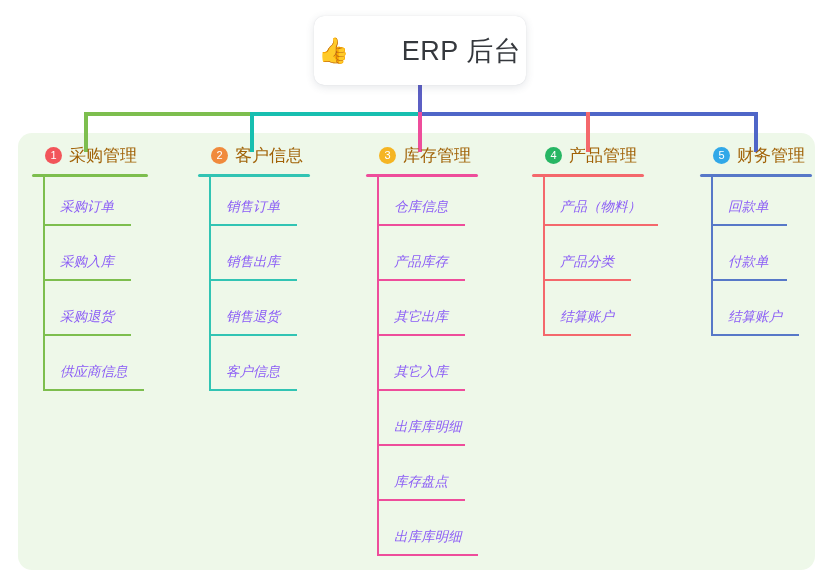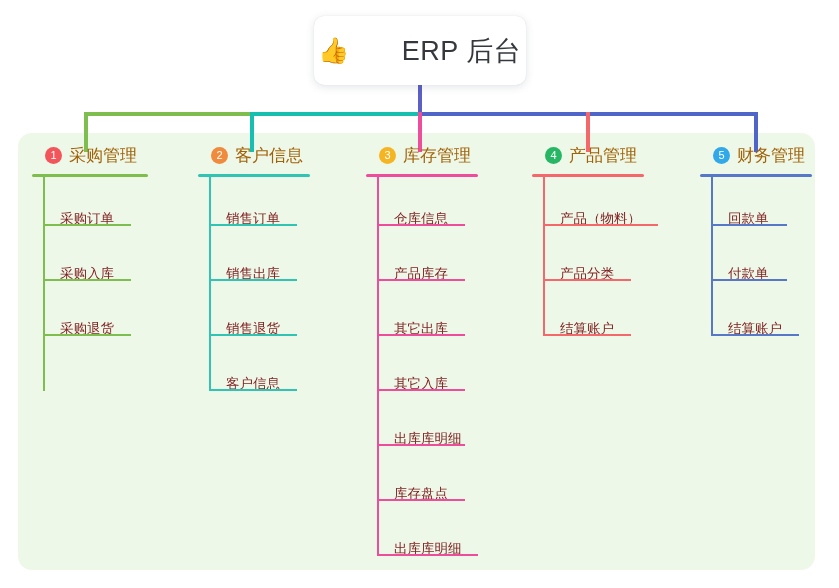--- a/index.html
+++ b/index.html
@@ -111,24 +111,25 @@
     width: 2px;
   }
   .item {
     position: relative;
     height: 55px;
     box-sizing: border-box;
   }
   .item-label {
     position: absolute;
     left: 28px;
-    bottom: 4px;
+    bottom: 16px;
     font-size: 13.5px;
-    color: #7f1d1d;
+    color: #8b5cf6;
     white-space: nowrap;
+    font-style: italic;
   }
   .item-rule {
     position: absolute;
     left: 11px;
     bottom: 6px;
     height: 1.6px;
   }
 </style>
 </head>
 <body>
@@ -173,20 +174,24 @@
             <div class="item-rule" style="background: rgb(125, 190, 78); width: 88px;"></div>
           </div>
           <div class="item">
             <span class="item-label">采购入库</span>
             <div class="item-rule" style="background: rgb(125, 190, 78); width: 88px;"></div>
           </div>
           <div class="item">
             <span class="item-label">采购退货</span>
             <div class="item-rule" style="background: rgb(125, 190, 78); width: 88px;"></div>
           </div>
+          <div class="item">
+            <span class="item-label">供应商信息</span>
+            <div class="item-rule" style="background: rgb(125, 190, 78); width: 101px;"></div>
+          </div>
         </div>
       </div>
       <div class="column" style="left: 198px;">
         <div class="col-head">
           <span class="badge" style="background: rgb(240, 138, 60);">2</span>
           <span class="col-title">客户信息</span>
         </div>
         <div class="head-rule" style="background: rgb(49, 196, 179); width: 112px;"></div>
         <div class="items">
           <div class="spine" style="background: rgb(49, 196, 179); height: 214px;"></div>

